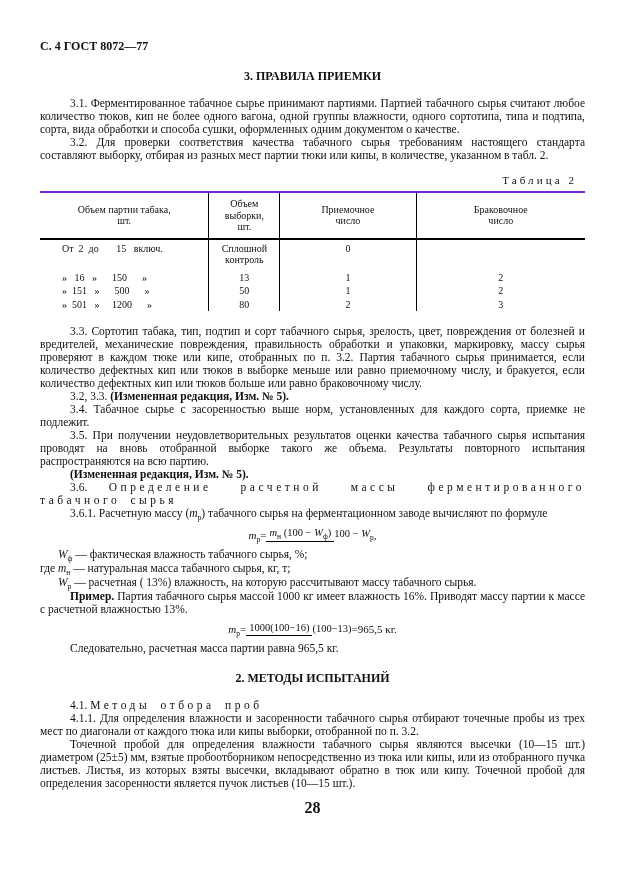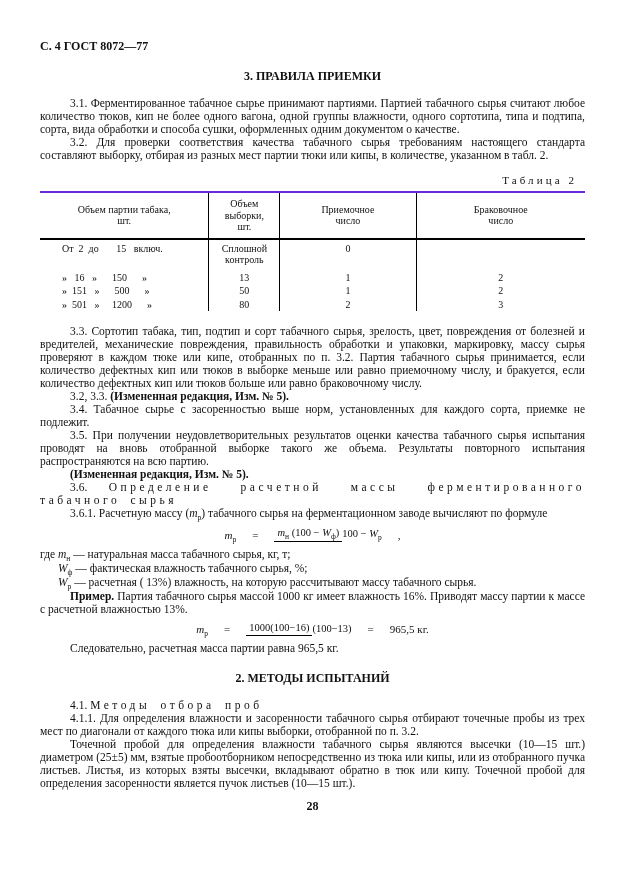--- a/index.html
+++ b/index.html
@@ -86,21 +86,21 @@
     text-align: justify;
     text-indent: 30px;
   }
   .sp { letter-spacing: 3.5px; word-spacing: 4px; }
   .formula {
     display: flex;
     justify-content: center;
     align-items: center;
     font-size: 11px;
     margin: 6px 0;
-    gap: 16px;
+    gap: 0;
   }
   .formula i, .def-line i, .inline-var { font-style: italic; }
   sub {
     font-size: 7.5px;
     font-style: normal;
     vertical-align: baseline;
     position: relative;
     top: 3px;
   }
   .frac {
@@ -113,21 +113,21 @@
   .frac .num {
     border-bottom: 1px solid #000;
     padding: 0 3px 1px 3px;
   }
   .frac .den { padding-top: 1px; }
   .defs { font-size: 11.5px; line-height: 13px; }
   .def-line { margin: 0; text-align: justify; }
   .def-line.ind { padding-left: 18px; }
   .footer-pagenum {
     text-align: center;
-    font-size: 12px;
+    font-size: 16px;
     font-weight: bold;
     margin-top: 9px;
   }
 </style>
 </head>
 <body>
 
 <div class="page">
 
   <p class="doc-header">С. 4 ГОСТ 8072—77</p>
@@ -205,22 +205,22 @@
     <span><i>m</i><sub>р</sub></span>
     <span>=</span>
     <span class="frac">
       <span class="num"><i>m</i><sub>н</sub><span> (100 − </span><i>W</i><sub>ф</sub><span>)</span></span>
       <span class="den"><span>100 − </span><i>W</i><sub>р</sub></span>
     </span>
     <span>,</span>
   </div>
 
   <div class="defs">
+    <div class="def-line ind"><i>W</i><sub>ф</sub><span> — фактическая влажность табачного сырья, %;</span></div>
     <div class="def-line"><span>где</span> <i>m</i><sub>н</sub><span> — натуральная масса табачного сырья, кг, т;</span></div>
-    <div class="def-line ind"><i>W</i><sub>ф</sub><span> — фактическая влажность табачного сырья, %;</span></div>
     <div class="def-line ind"><i>W</i><sub>р</sub><span> — расчетная ( 13%) влажность, на которую рассчитывают массу табачного сырья.</span></div>
   </div>
 
   <p class="body-text"><span class="bold">Пример.</span><span> Партия табачного сырья массой 1000 кг имеет влажность 16%. Приводят массу партии к массе с расчетной влажностью 13%.</span></p>
 
   <div class="formula">
     <span><i>m</i><sub>р</sub></span>
     <span>=</span>
     <span class="frac">
       <span class="num">1000(100−16)</span>

